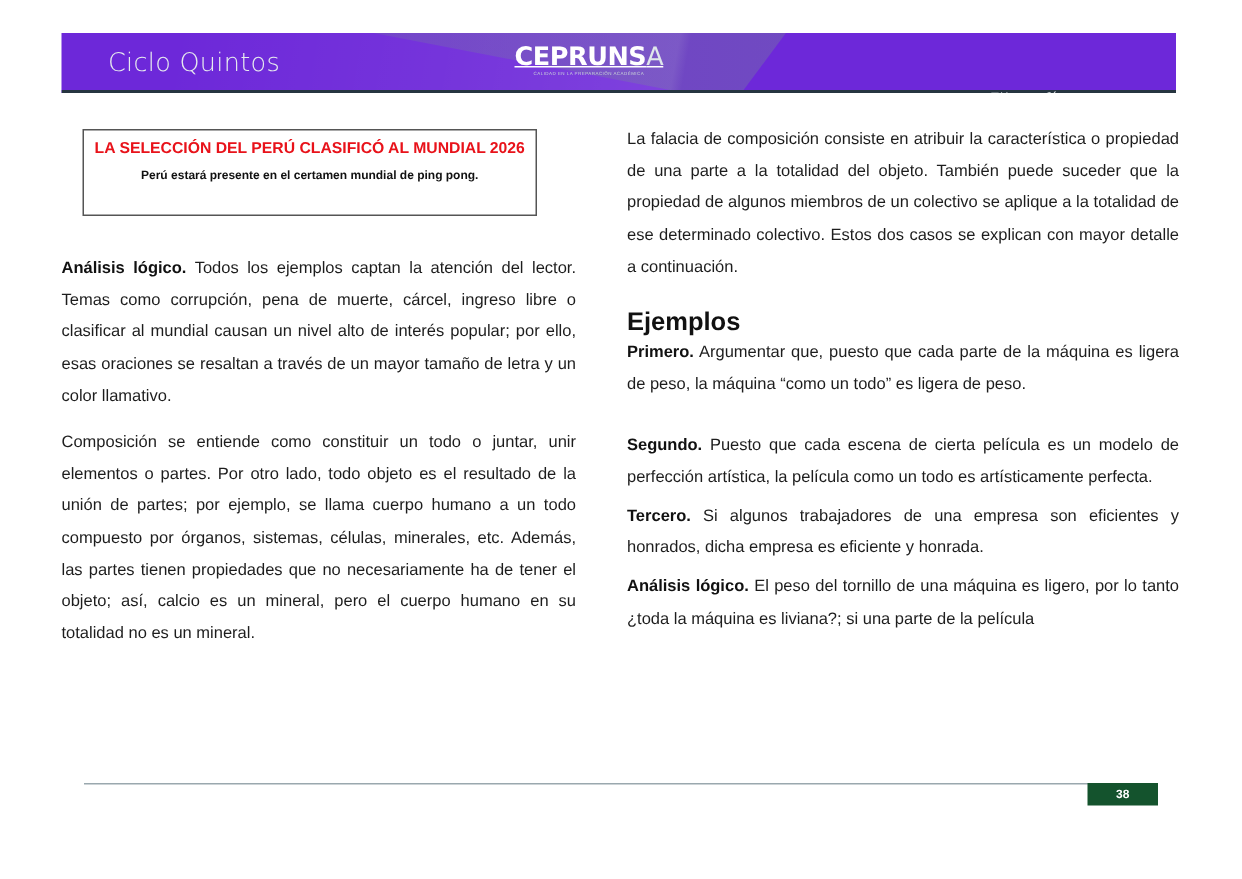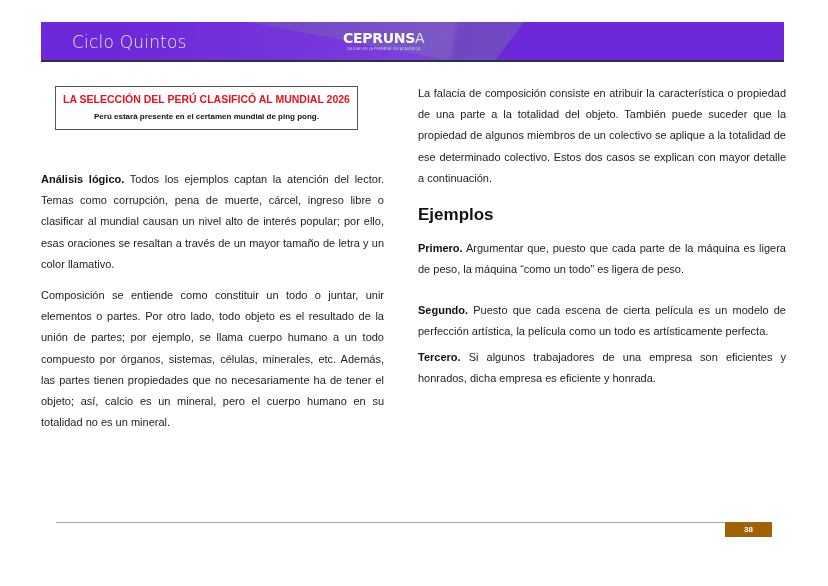--- a/index.html
+++ b/index.html
@@ -29,50 +29,50 @@
       font-family: "DejaVu Sans", sans-serif; font-weight: 300; letter-spacing: 0.2px;
     }
     .header-right {
       position: absolute; right: 72px; top: 10px; font-size: 13px; color: #e6ebee;
       font-family: "DejaVu Sans", sans-serif; font-weight: 300; margin-top: 28px;
     }
     .logo {
       position: absolute; left: 302px; top: 7px; text-align: center;
     }
     .logo-main {
-      font-family: "DejaVu Sans", sans-serif; font-size: 14px; color: #ffffff;
-      letter-spacing: -0.3px; line-height: 18px; font-weight: bold;
+      font-family: "DejaVu Sans", sans-serif; font-size: 17px; color: #ffffff;
+      letter-spacing: -0.3px; line-height: 18px; font-weight: bold; text-decoration: underline;
     }
     .logo-main .light { font-weight: normal; color: #dfe7ea; }
     .logo-sub {
       font-size: 3px; color: #c8d2d8; letter-spacing: 0.3px; line-height: 4px;
     }
     .callout {
-      position: absolute; left: 55px; top: 86px; width: 303px; height: 44px;
+      position: absolute; left: 55px; top: 86px; width: 303px; height: 58px;
       border: 1px solid #555; box-sizing: border-box; text-align: center;
       padding-top: 6px;
     }
     .callout-title {
       color: #e8121a; font-weight: bold; font-size: 10.5px; line-height: 13px;
     }
     .callout-sub {
       font-weight: bold; font-size: 8px; margin-top: 6px; color: #111;
     }
     .col { position: absolute; font-size: 11px; line-height: 21.2px; color: #1d1d1d; }
     .col p { margin: 0; text-align: justify; }
     .left-col { left: 41px; width: 343px; }
     .right-col { left: 418px; width: 368px; }
     b { font-weight: bold; color: #111; }
     .section-title { font-weight: bold; font-size: 17px; color: #111; }
     .footer-line {
       position: absolute; left: 56px; top: 522px; width: 716px; height: 1px; background: #9aa8ae;
     }
     .page-num {
       position: absolute; left: 725px; top: 522px; width: 47px; height: 15px;
-      background: #a16207; color: #ffffff; font-size: 8px; font-weight: bold;
+      background: #14532d; color: #ffffff; font-size: 8px; font-weight: bold;
       text-align: center; line-height: 15px;
     }
   </style>
 </head>
 <body>
 
 <div class="header">
   <div class="shape1"></div>
   <div class="wedge"></div>
   <div class="bottom-line"></div>
@@ -92,19 +92,20 @@
 </div>
 
 <div class="col left-col" style="top:169px;">
   <p><b>Análisis lógico.</b><span> Todos los ejemplos captan la atención del lector. Temas como corrupción, pena de muerte, cárcel, ingreso libre o clasificar al mundial causan un nivel alto de interés popular; por ello, esas oraciones se resaltan a través de un mayor tamaño de letra y un color llamativo.</span></p>
   <p style="margin-top:10px;">Composición se entiende como constituir un todo o juntar, unir elementos o partes. Por otro lado, todo objeto es el resultado de la unión de partes; por ejemplo, se llama cuerpo humano a un todo compuesto por órganos, sistemas, células, minerales, etc. Además, las partes tienen propiedades que no necesariamente ha de tener el objeto; así, calcio es un mineral, pero el cuerpo humano en su totalidad no es un mineral.</p>
 </div>
 
 <div class="col right-col" style="top:83px;">
   <p>La falacia de composición consiste en atribuir la característica o propiedad de una parte a la totalidad del objeto. También puede suceder que la propiedad de algunos miembros de un colectivo se aplique a la totalidad de ese determinado colectivo. Estos dos casos se explican con mayor detalle a continuación.</p>
   <p class="section-title" style="margin-top:15px;">Ejemplos</p>
-  <p style="margin-top:13px;"><b>Primero.</b><span> Argumentar que, puesto que cada parte de la máquina es ligera de peso, la máquina “como un todo” es ligera de peso.</span></p>
+  <p style="margin-top:0;"><b>Primero.</b><span> Argumentar que, puesto que cada parte de la máquina es ligera de peso, la máquina “como un todo” es ligera de peso.</span></p>
   <p style="margin-top:19px;"><b>Segundo.</b><span> Puesto que cada escena de cierta película es un modelo de perfección artística, la película como un todo es artísticamente perfecta.</span></p>
   <p style="margin-top:5px;"><b>Tercero.</b><span> Si algunos trabajadores de una empresa son eficientes y honrados, dicha empresa es eficiente y honrada.</span></p>
+  <p style="margin-top:5px;"><b>Análisis lógico.</b><span> El peso del tornillo de una máquina es ligero, por lo tanto ¿toda la máquina es liviana?; si una parte de la película</span></p>
 </div>
 
 <div class="footer-line"></div>
 <div class="page-num">38</div>
 
 </body></html>

